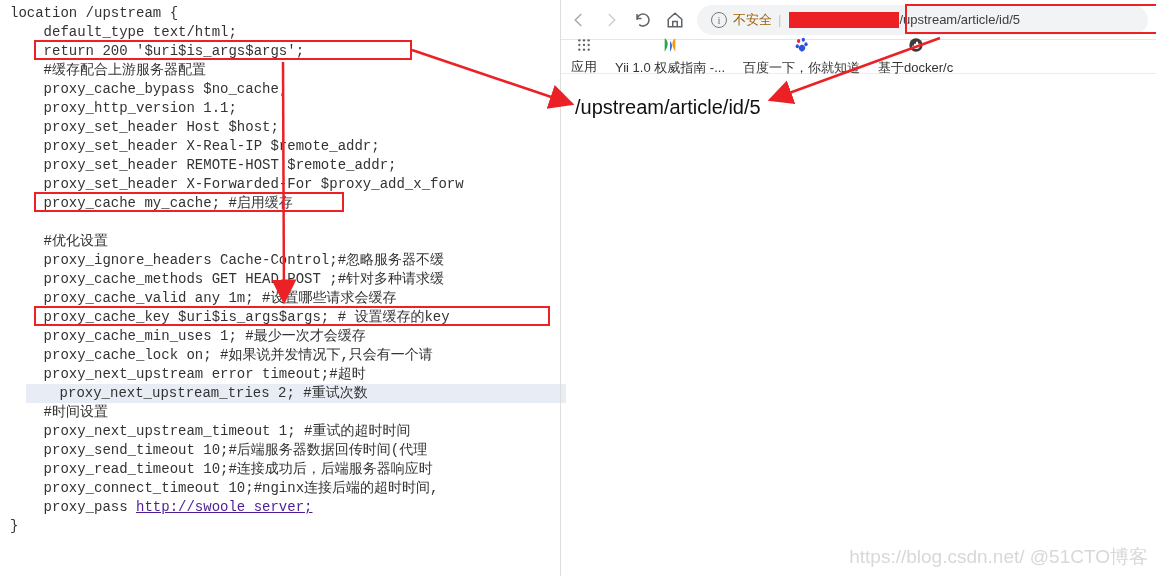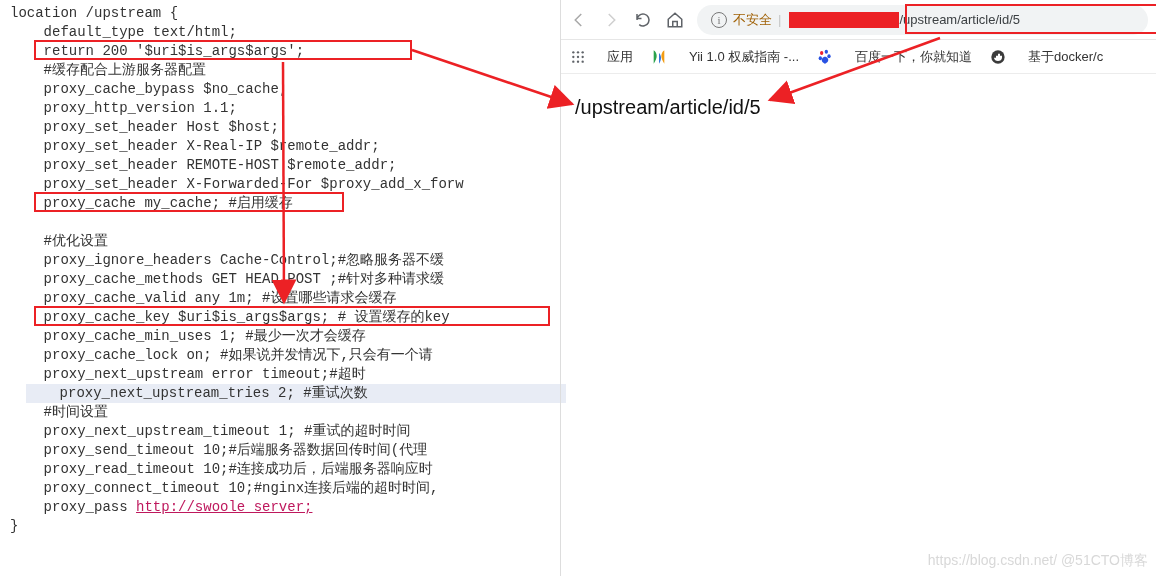--- a/index.html
+++ b/index.html
@@ -1,37 +1,37 @@
 <!DOCTYPE html>
 <html><head>
 <meta charset="utf-8">
 <style>
 * { margin: 0; padding: 0; box-sizing: border-box; }
 body { font-family: "Microsoft YaHei", Arial, sans-serif; background: #fff; width: 1156px; height: 576px; overflow: hidden; position: relative; }
 .container { display: flex; width: 100%; height: 100%; }
 .left-pane { width: 560px; height: 100%; padding: 4px 10px; position: relative; }
 .code { font-family: "Consolas", "Courier New", monospace; font-size: 14px; line-height: 19px; color: #333; white-space: pre; }
-.code a { color: #be185d; text-decoration: underline; }
+.code a { color: #4c1d95; text-decoration: underline; }
 .hl-line { background: #e8ecf5; display: inline-block; width: 100%; margin-left: 16px; }
 .red-box { position: absolute; border: 2px solid #ec2125; background: transparent; pointer-events: none; }
 .right-pane { flex: 1; height: 100%; position: relative; border-left: 1px solid #ddd; }
 .browser-top { height: 40px; display: flex; align-items: center; padding: 0 8px; gap: 12px; border-bottom: 1px solid #e6e6e6; }
 .nav-btn { width: 20px; height: 20px; display: flex; align-items: center; justify-content: center; color: #a0a0a0; }
 .nav-btn.active { color: #555; }
 .addr-bar { flex: 1; height: 30px; background: #f1f3f4; border-radius: 16px; display: flex; align-items: center; padding: 0 14px; gap: 8px; font-size: 13px; color: #3c4043; overflow: hidden; }
 .addr-info { display: flex; align-items: center; gap: 6px; white-space: nowrap; }
 .addr-url { display: flex; align-items: center; white-space: nowrap; }
 .redacted { display: inline-block; width: 110px; height: 16px; background: #ec2125; }
 .bookmarks { height: 34px; display: flex; align-items: center; padding: 0 10px; gap: 18px; font-size: 13px; color: #333; border-bottom: 1px solid #ececec; }
-.bm-item { display: flex; align-items: center; gap: 22px; white-space: nowrap; }
+.bm-item { display: flex; align-items: center; gap: 6px; white-space: nowrap; flex-direction: column; }
 .yii-icon { width: 16px; height: 16px; }
 .baidu-icon { width: 16px; height: 16px; }
 .docker-icon { width: 16px; height: 16px; }
 .page-content { padding: 22px 14px; font-family: Arial, sans-serif; font-size: 20px; color: #111; }
-.watermark { position: absolute; right: 8px; bottom: 6px; font-size: 14px; color: #d8d8d8; pointer-events: none; }
+.watermark { position: absolute; right: 8px; bottom: 6px; font-size: 19px; color: #d8d8d8; pointer-events: none; }
 svg.arrow { position: absolute; pointer-events: none; }
 .insecure { color: #a16207; }
 .info-circ { width: 16px; height: 16px; border: 1.5px solid #777; border-radius: 50%; display: flex; align-items: center; justify-content: center; font-size: 11px; color: #777; font-family: serif; }
 </style>
 </head>
 <body>
 
 <div class="container">
 
   <div class="left-pane">

